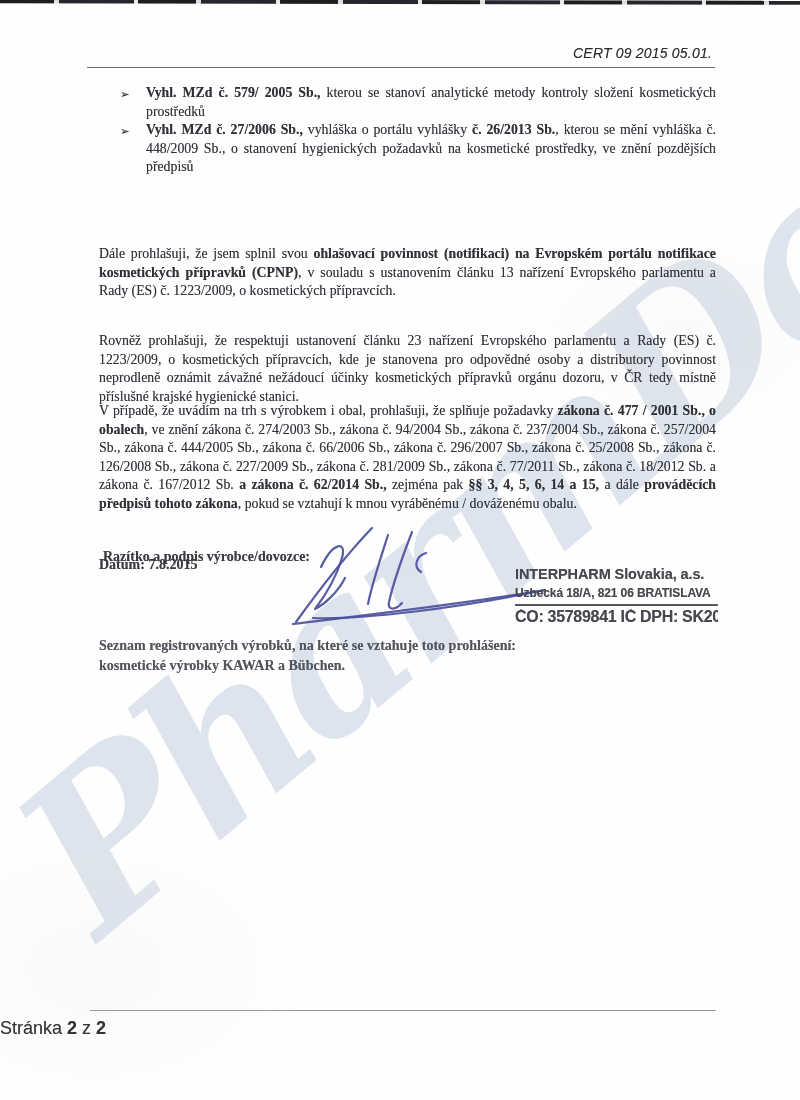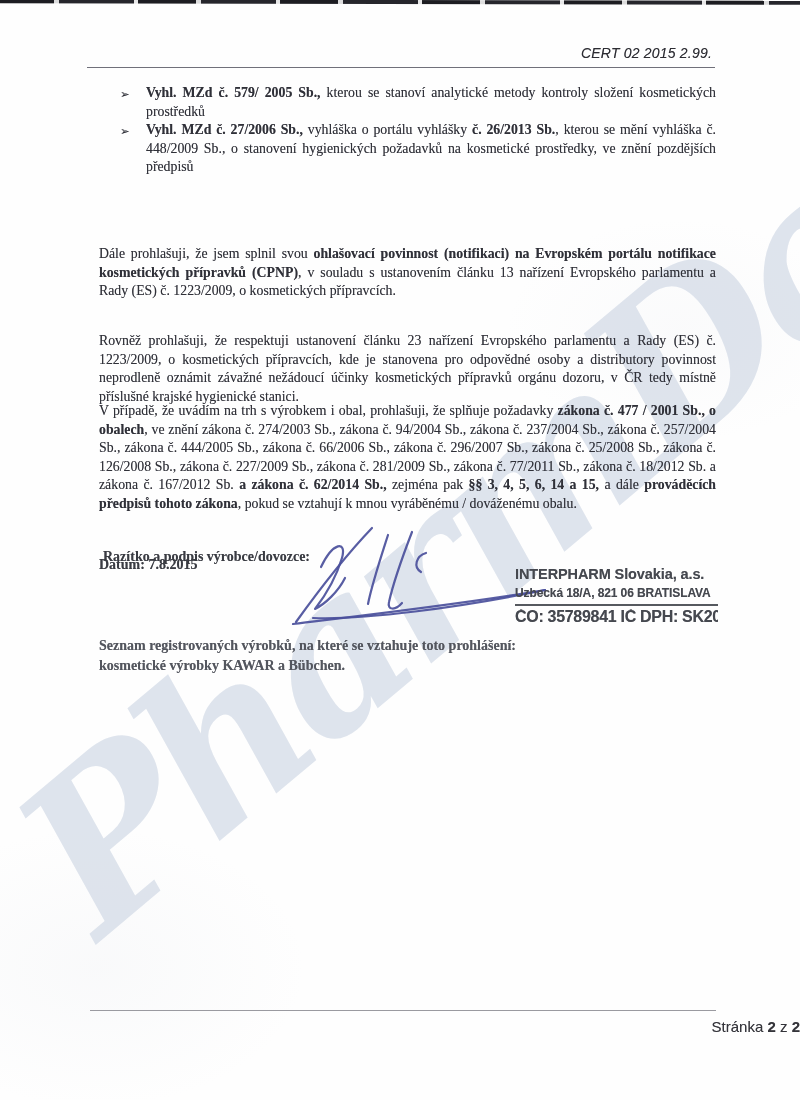--- a/index.html
+++ b/index.html
@@ -105,38 +105,38 @@
     font-size:16px; line-height:15px; letter-spacing:-0.3px; white-space:nowrap;
     margin-top:3px; overflow:hidden; width:203px;
   }
   .product-list {
     position:absolute; top:636px; left:99px;
     font-weight:bold; font-size:14px; line-height:19.5px;
     color:#53565e;
   }
   .page-footer {
     position:absolute; top:1018px; left:0; width:800px;
-    text-align:right;
+    text-align:left;
     font-family:"Liberation Sans", sans-serif;
-    font-size:15px; color:#34343a;
+    font-size:18px; color:#34343a;
   }
   b { font-weight:bold; }
 </style>
 </head>
 <body>
 
 <div class="page">
 
   <div class="scan-edge"></div>
 
   <div class="watermark">PharmData</div>
 
   <div class="content">
 
-    <div class="doc-code">CERT 02 2015 2.99.</div>
+    <div class="doc-code">CERT 09 2015 05.01.</div>
     <div class="header-rule"></div>
 
     <ul class="bullet-list">
       <li>
         <span class="bullet">➢</span>
         <span class="li-text"><b>Vyhl. MZd č. 579/ 2005 Sb.,</b><span> kterou se stanoví analytické metody kontroly složení kosmetických prostředků</span></span>
       </li>
       <li>
         <span class="bullet">➢</span>
         <span class="li-text"><b>Vyhl. MZd č. 27/2006 Sb.,</b><span> vyhláška o portálu vyhlášky </span><b>č. 26/2013 Sb.</b><span>, kterou se mění vyhláška č. 448/2009 Sb., o stanovení hygienických požadavků na kosmetické prostředky, ve znění pozdějších předpisů</span></span>

